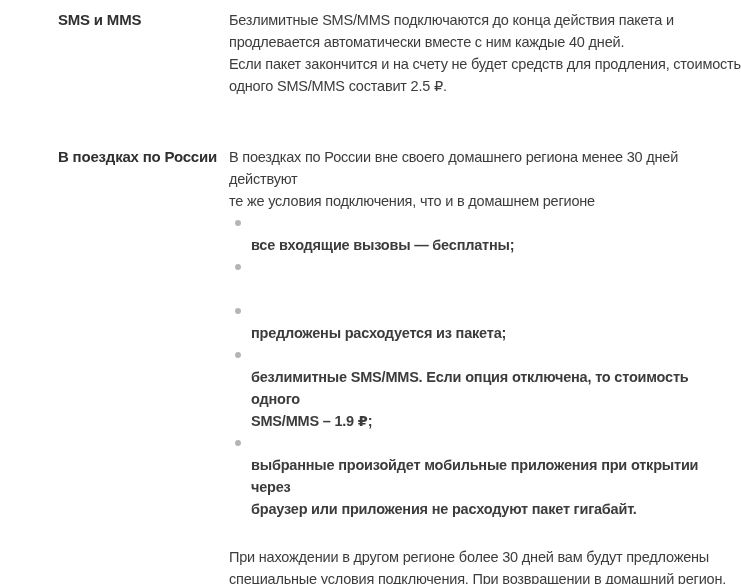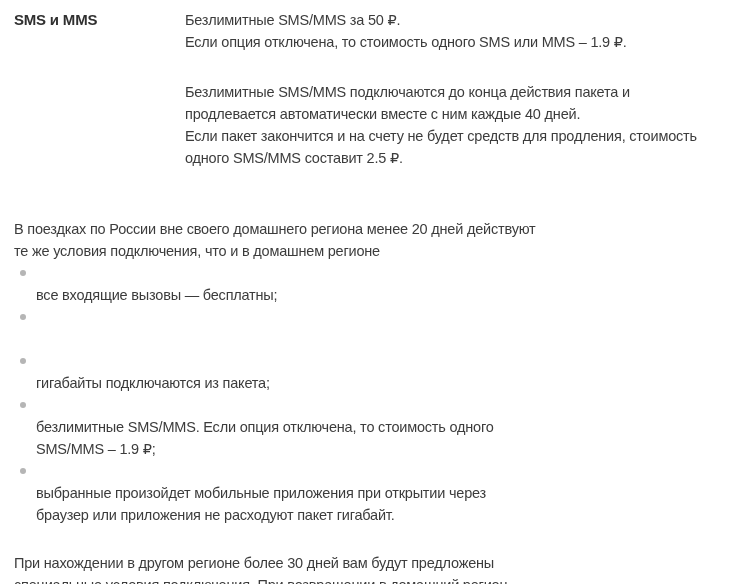--- a/index.html
+++ b/index.html
@@ -30,39 +30,41 @@
     margin-top: 49px;
   }
   .row-label {
     width: 171px;
     flex: 0 0 171px;
     font-size: 15px;
     font-weight: bold;
     letter-spacing: -0.2px;
     line-height: 22px;
     color: var(--label);
+    margin-left: 44px;
   }
   .row-content {
     flex: 1 1 auto;
     max-width: 556px;
     font-size: 14.5px;
     line-height: 22px;
     letter-spacing: -0.2px;
   }
   .para {
     white-space: pre-line;
   }
   .para + .para {
     margin-top: 28px;
   }
   .intro-para {
     white-space: pre-line;
   }
   ul.bullet-list {
     list-style: none;
+    font-weight: bold;
   }
   ul.bullet-list li {
     position: relative;
     padding-left: 22px;
     white-space: pre-line;
   }
   .bullet-dot {
     position: absolute;
     left: 6px;
     top: 8px;
@@ -77,42 +79,41 @@
   }
 </style>
 </head>
 <body>
 
 <div class="page">
 
   <div class="section-row">
     <div class="row-label">SMS и MMS</div>
     <div class="row-content">
-      <p class="para">Безлимитные SMS/MMS за 50 ₽.
-Если опция отключена, то стоимость одного SMS или MMS – 1.9 ₽.</p>
       <p class="para">Безлимитные SMS/MMS подключаются до конца действия пакета и
 продлевается автоматически вместе с ним каждые 40 дней.
 Если пакет закончится и на счету не будет средств для продления, стоимость
 одного SMS/MMS составит 2.5 ₽.</p>
     </div>
   </div>
 
   <div class="section-row">
+    <div class="row-label">В поездках по России</div>
     <div class="row-content">
-      <p class="intro-para">В поездках по России вне своего домашнего региона менее 20 дней действуют
+      <p class="intro-para">В поездках по России вне своего домашнего региона менее 30 дней действуют
 те же условия подключения, что и в домашнем регионе</p>
       <ul class="bullet-list">
         <li>
           <span class="bullet-dot"></span><span>все входящие вызовы — бесплатны;</span>
         </li>
         <li>
           <span class="bullet-dot"></span>
         </li>
         <li>
-          <span class="bullet-dot"></span><span>гигабайты подключаются из пакета;</span>
+          <span class="bullet-dot"></span><span>предложены расходуется из пакета;</span>
         </li>
         <li>
           <span class="bullet-dot"></span><span>безлимитные SMS/MMS. Если опция отключена, то стоимость одного
 SMS/MMS – 1.9 ₽;</span>
         </li>
         <li>
           <span class="bullet-dot"></span><span>выбранные произойдет мобильные приложения при открытии через
 браузер или приложения не расходуют пакет гигабайт.</span>
         </li>
       </ul>

